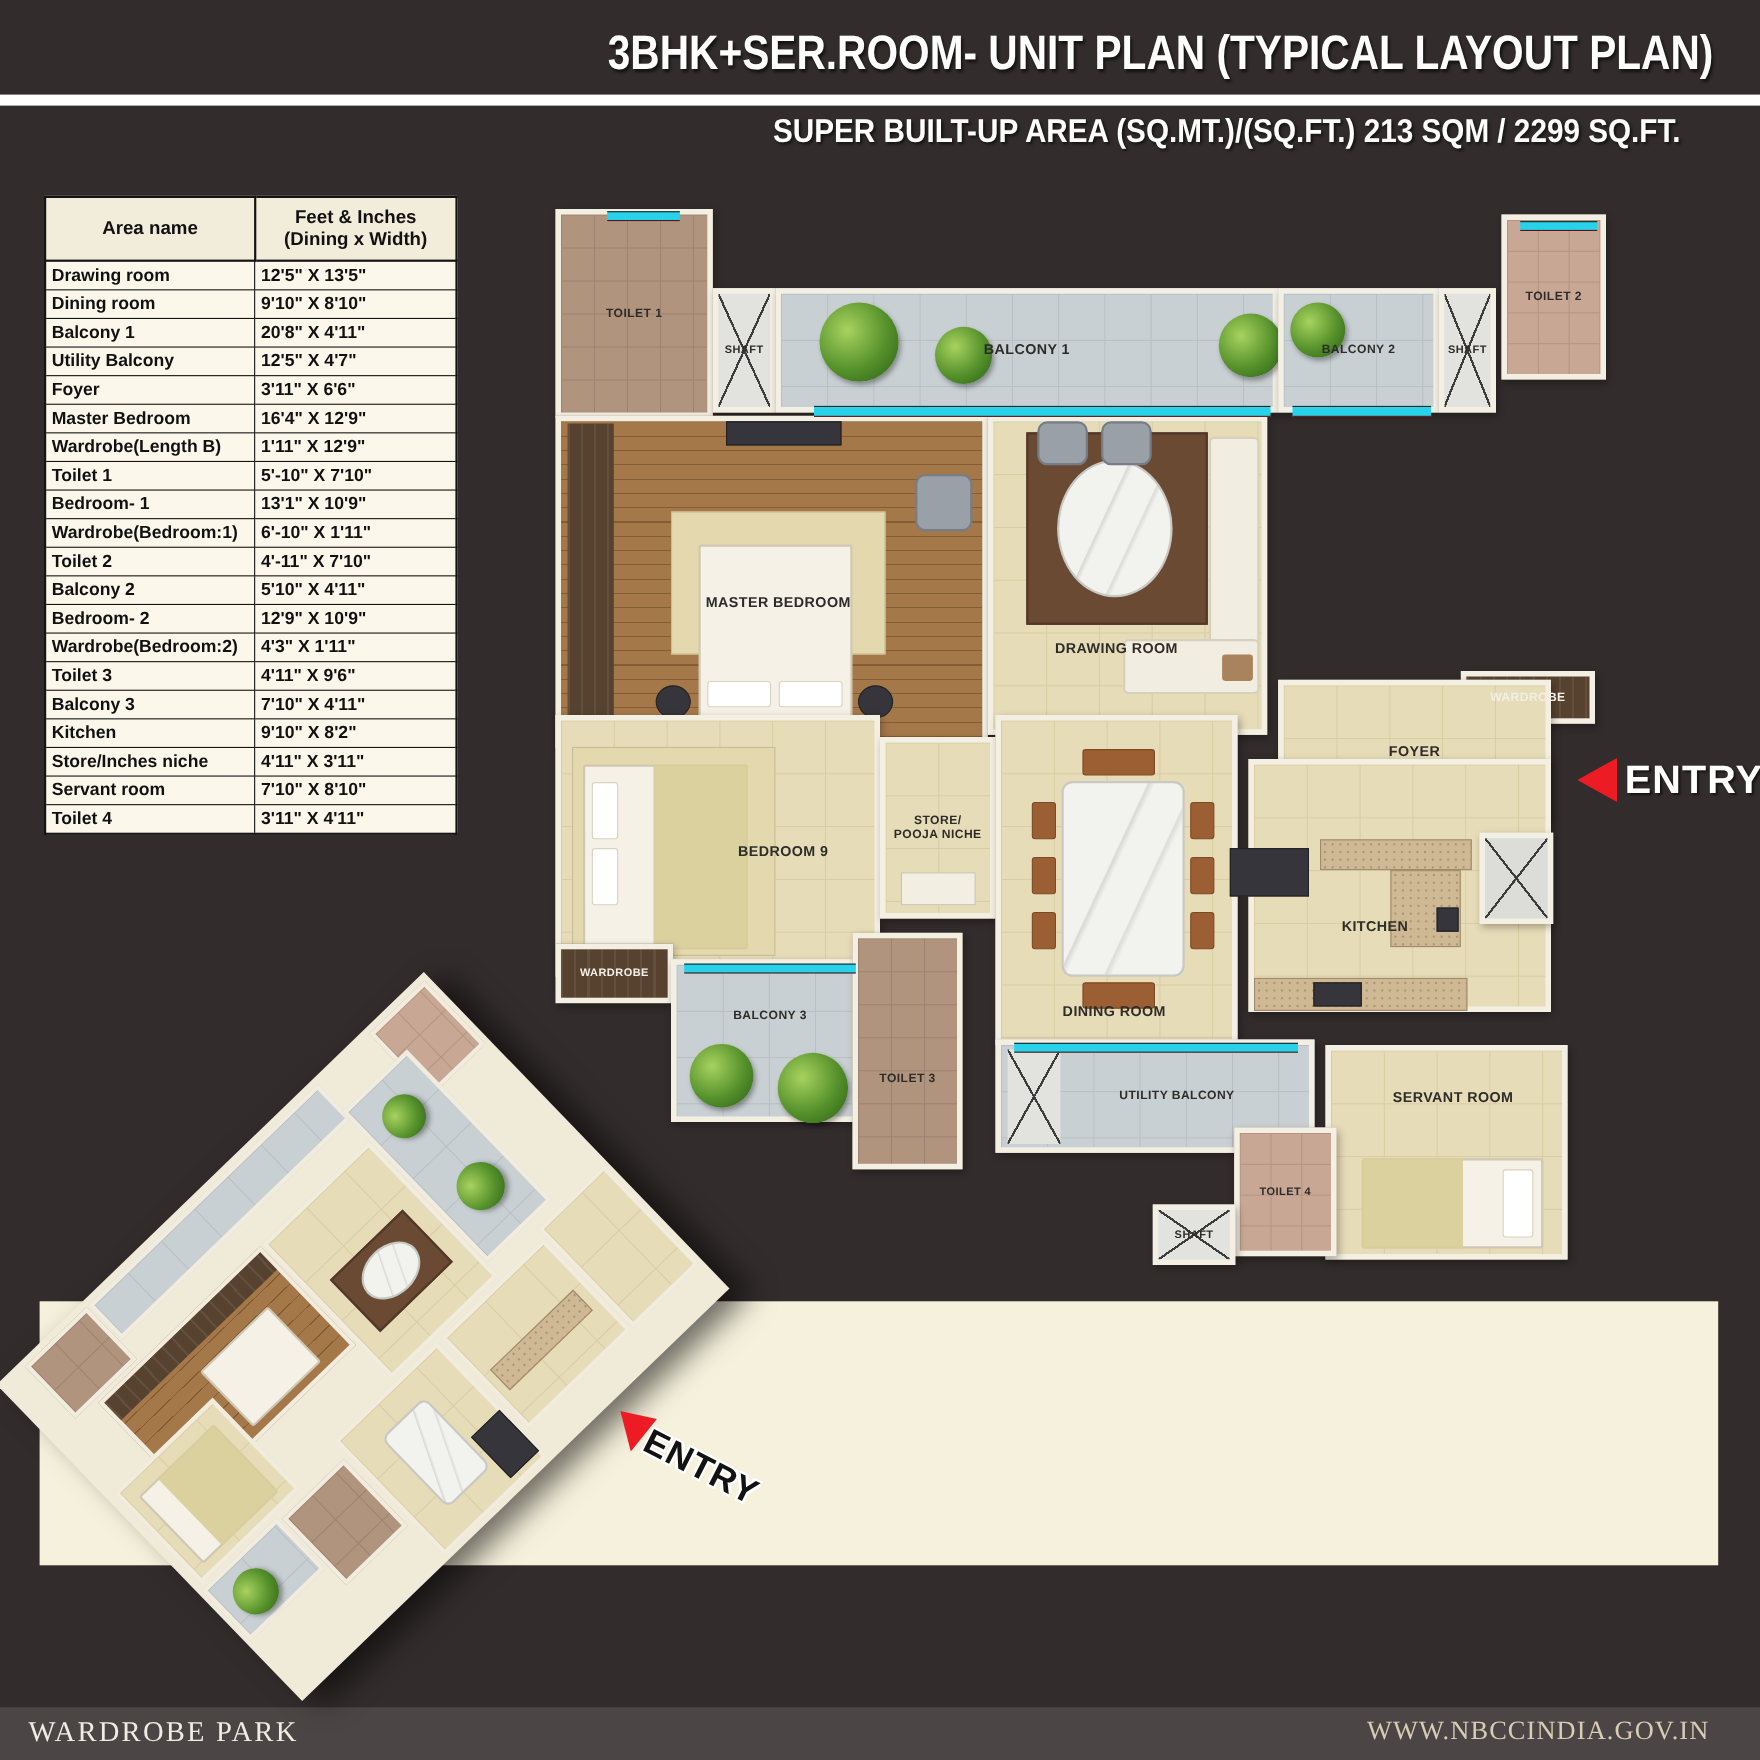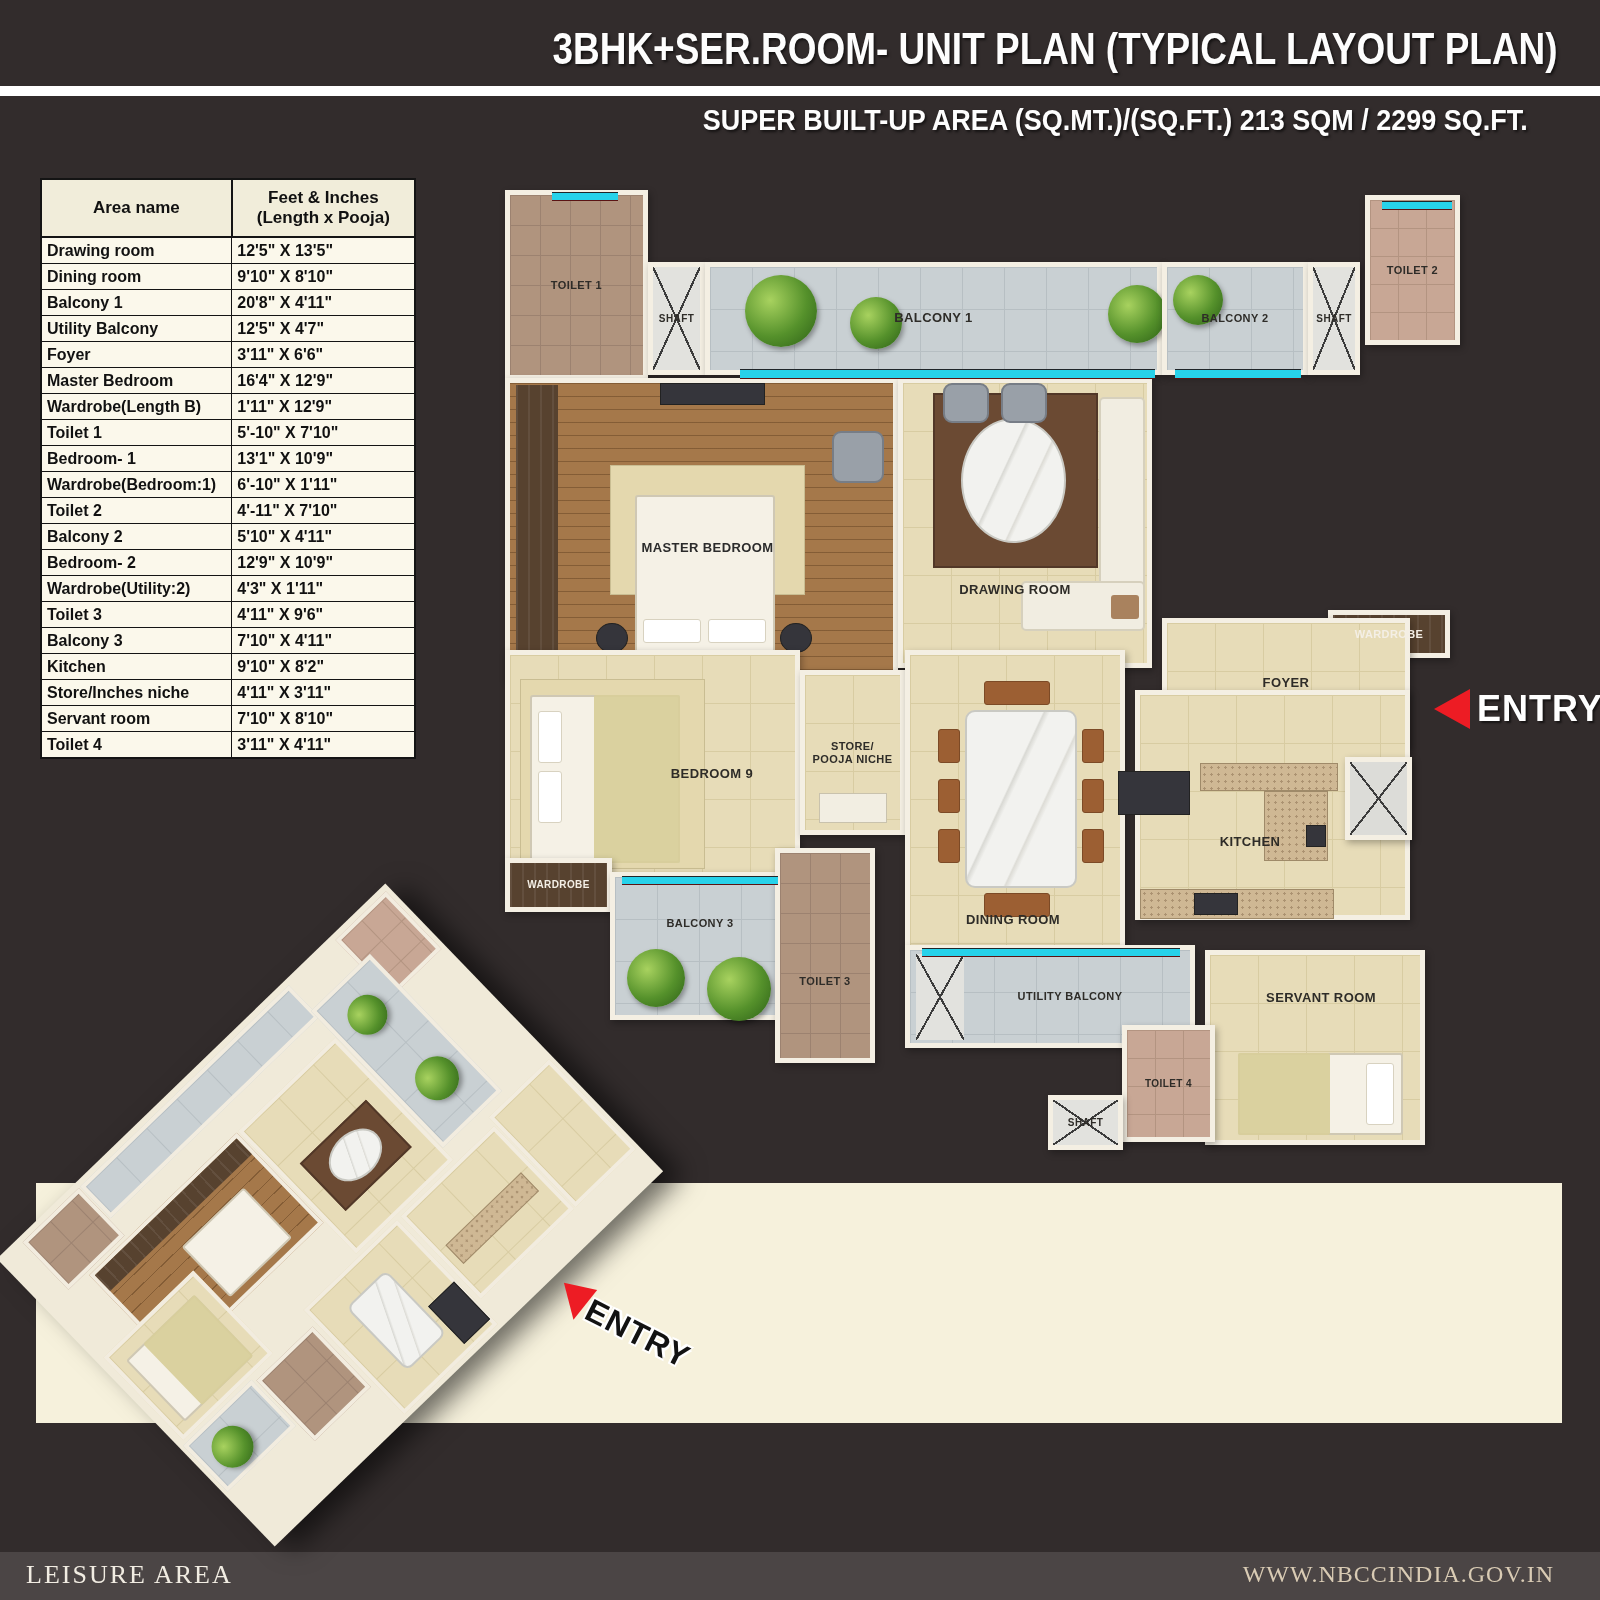--- a/index.html
+++ b/index.html
@@ -109,21 +109,21 @@
   <div class="title">3BHK+SER.ROOM- UNIT PLAN (TYPICAL LAYOUT PLAN)</div>
   <div class="title-rule"></div>
   <div class="subtitle">SUPER BUILT-UP AREA (SQ.MT.)/(SQ.FT.) 213 SQM / 2299 SQ.FT.</div>
 
   <table class="dim-table">
     <thead>
       <tr>
         <th>Area name</th>
         <th>
           <div>Feet &amp; Inches</div>
-          <div>(Length x Pooja)</div>
+          <div>(Dining x Width)</div>
         </th>
       </tr>
     </thead>
     <tbody>
       <tr>
           <td class="c1">Drawing room</td>
           <td>12'5" X 13'5"</td>
         </tr>
       <tr>
           <td class="c1">Dining room</td>
@@ -167,21 +167,21 @@
         </tr>
       <tr>
           <td class="c1">Balcony 2</td>
           <td>5'10" X 4'11"</td>
         </tr>
       <tr>
           <td class="c1">Bedroom- 2</td>
           <td>12'9" X 10'9"</td>
         </tr>
       <tr>
-          <td class="c1">Wardrobe(Utility:2)</td>
+          <td class="c1">Wardrobe(Bedroom:2)</td>
           <td>4'3" X 1'11"</td>
         </tr>
       <tr>
           <td class="c1">Toilet 3</td>
           <td>4'11" X 9'6"</td>
         </tr>
       <tr>
           <td class="c1">Balcony 3</td>
           <td>7'10" X 4'11"</td>
         </tr>
@@ -393,17 +393,17 @@
     </div>
     <div class="mini beige" style="left:452px;top:240px;width:84px;height:125px"></div>
   </div>
 
   <div class="entry-iso">
     <div class="tri-down"></div>
     <span class="entry-iso-text">ENTRY</span>
   </div>
 
   <div class="footer-bar">
-    <span class="footer-left">LEISURE AREA</span>
+    <span class="footer-left">WARDROBE PARK</span>
     <span class="footer-right">WWW.NBCCINDIA.GOV.IN</span>
   </div>
 
 </div>
 
 </body></html>

